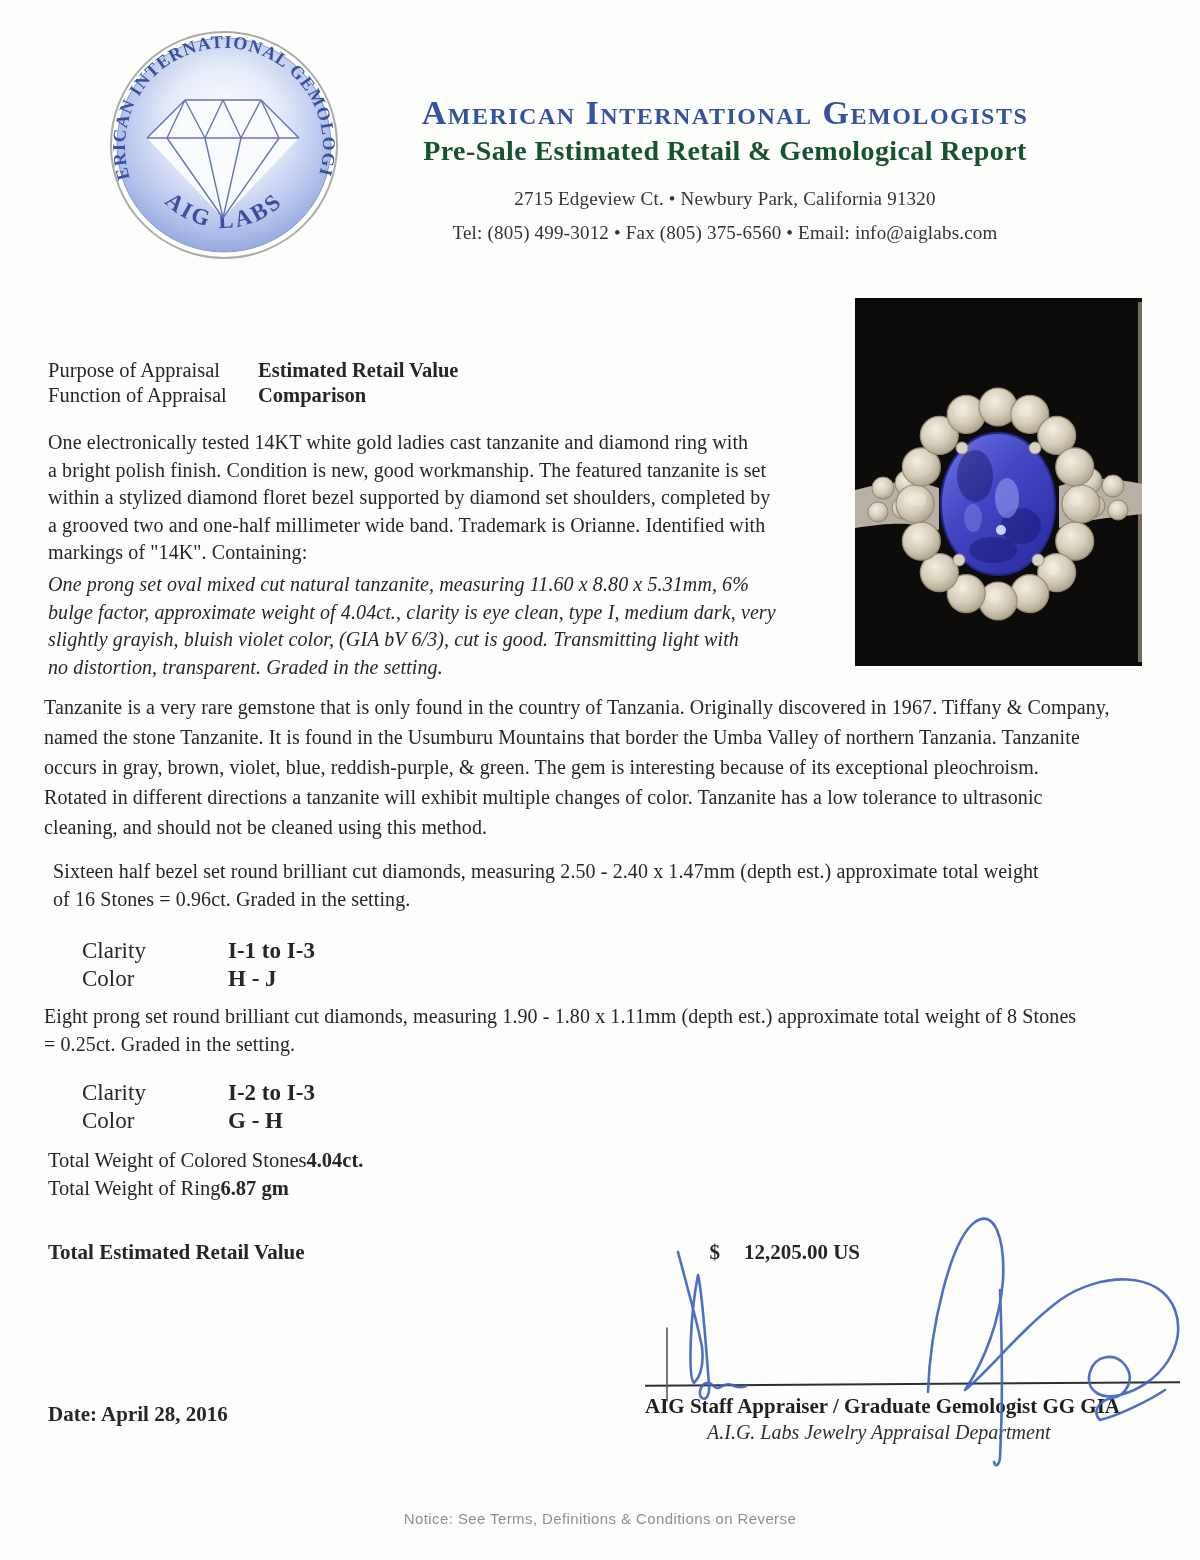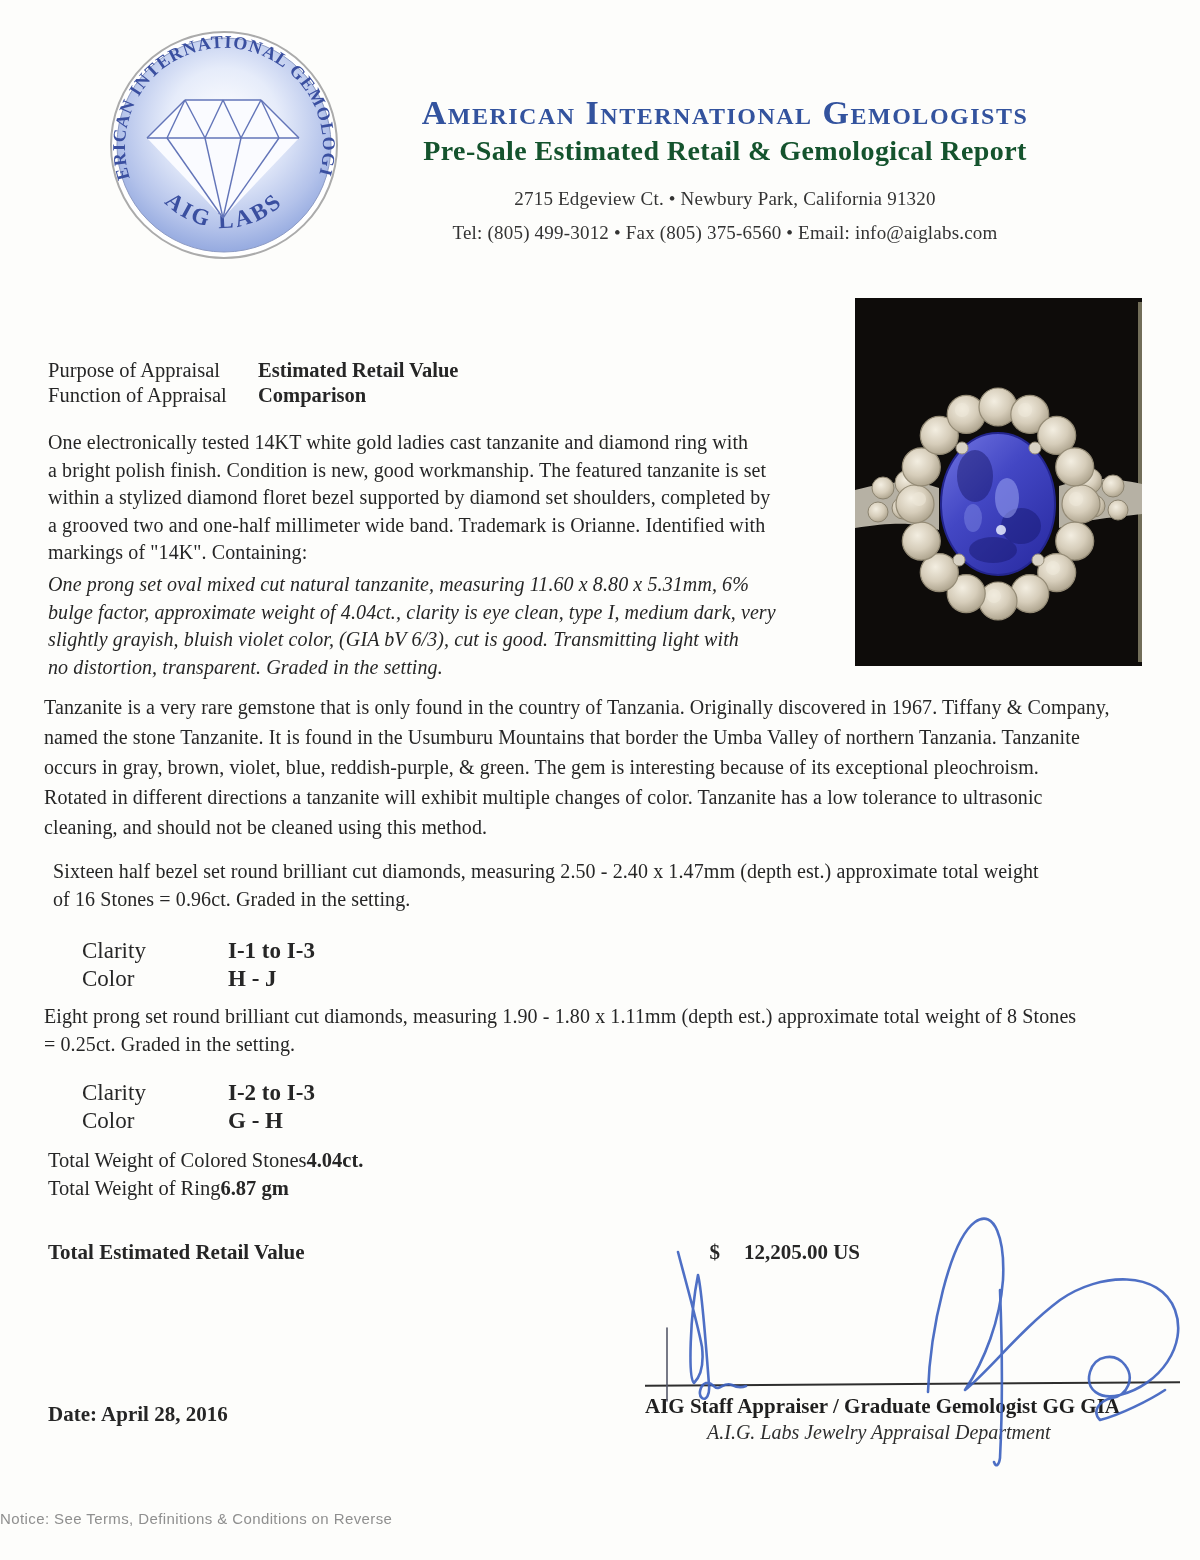--- a/index.html
+++ b/index.html
@@ -59,21 +59,21 @@
   .retail-symbol { margin-right:24px; }
 
   
   .sig-line { left:645px; top:1383px; width:535px; height:0; border-top:2px solid #2e2e2e; transform:rotate(-.4deg); }
   .appraiser-title { left:645px; top:1394px; font-size:21px; font-weight:bold; color:#1f1f1f; }
   .department { left:671px; top:1421px; font-size:20px; font-style:italic; color:#2e2e2e;margin-left:36px; }
   .date-line { left:48px; top:1402px; font-size:21px; font-weight:bold; }
   .signature-svg { left:640px; top:1195px; width:560px; height:280px; z-index:5; pointer-events:none; }
 
   .footer-notice {
-    left:0; top:1510px; width:1200px; text-align:left;
+    left:0; top:1510px; width:1200px; text-align:center;
     font-family:"Liberation Sans", sans-serif; font-size:15px;
     color:#8f8f8f; letter-spacing:.4px;
   }
 </style>
 </head>
 <body>
 
 <div class="page">
 
   <div class="abs logo-wrap">

